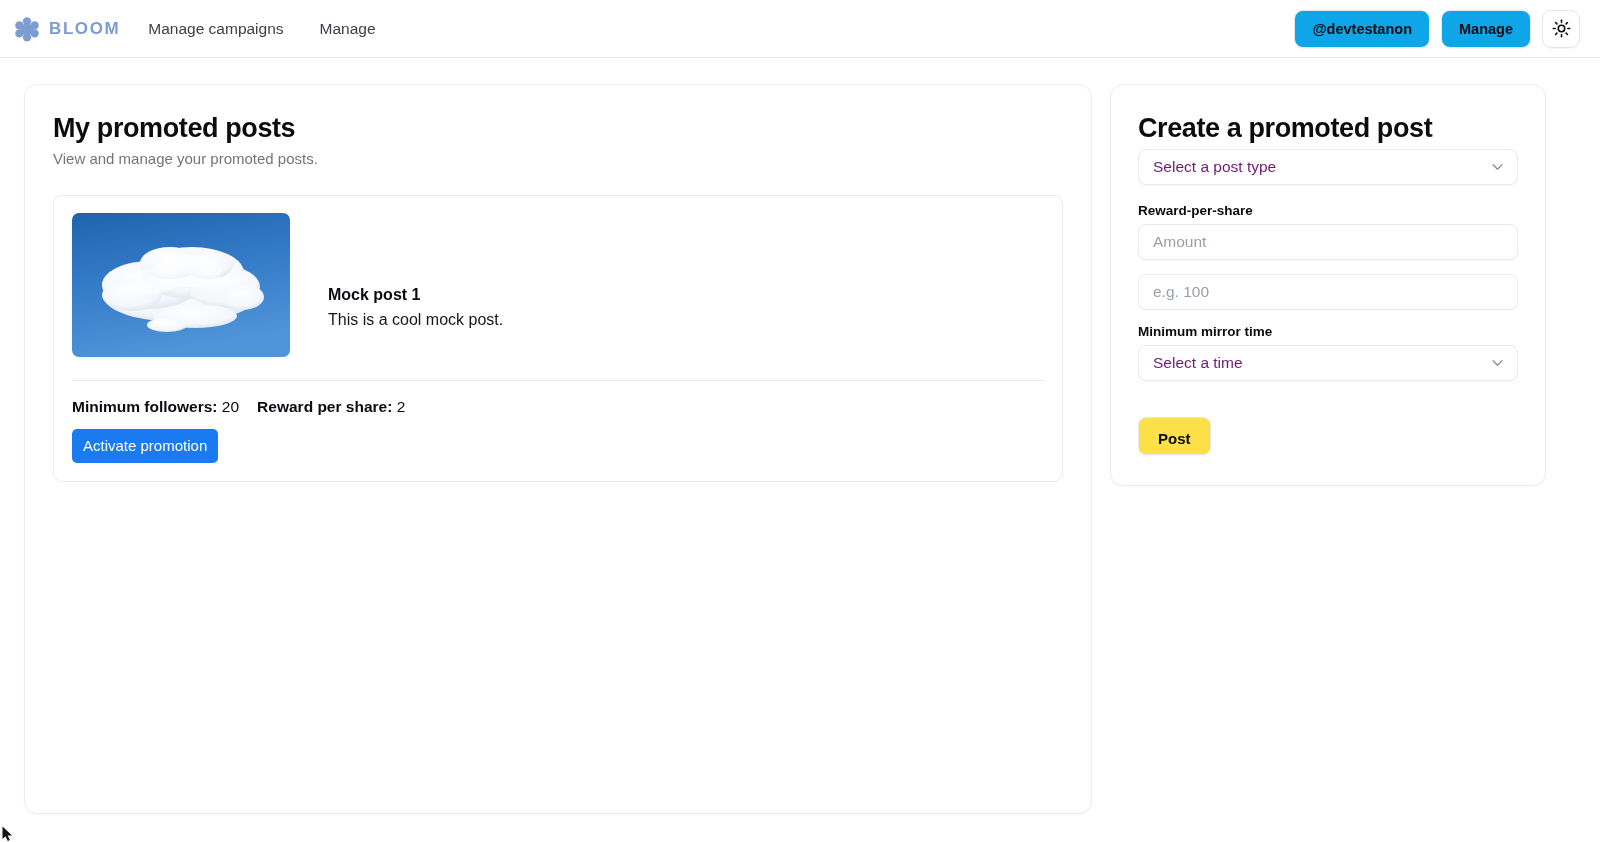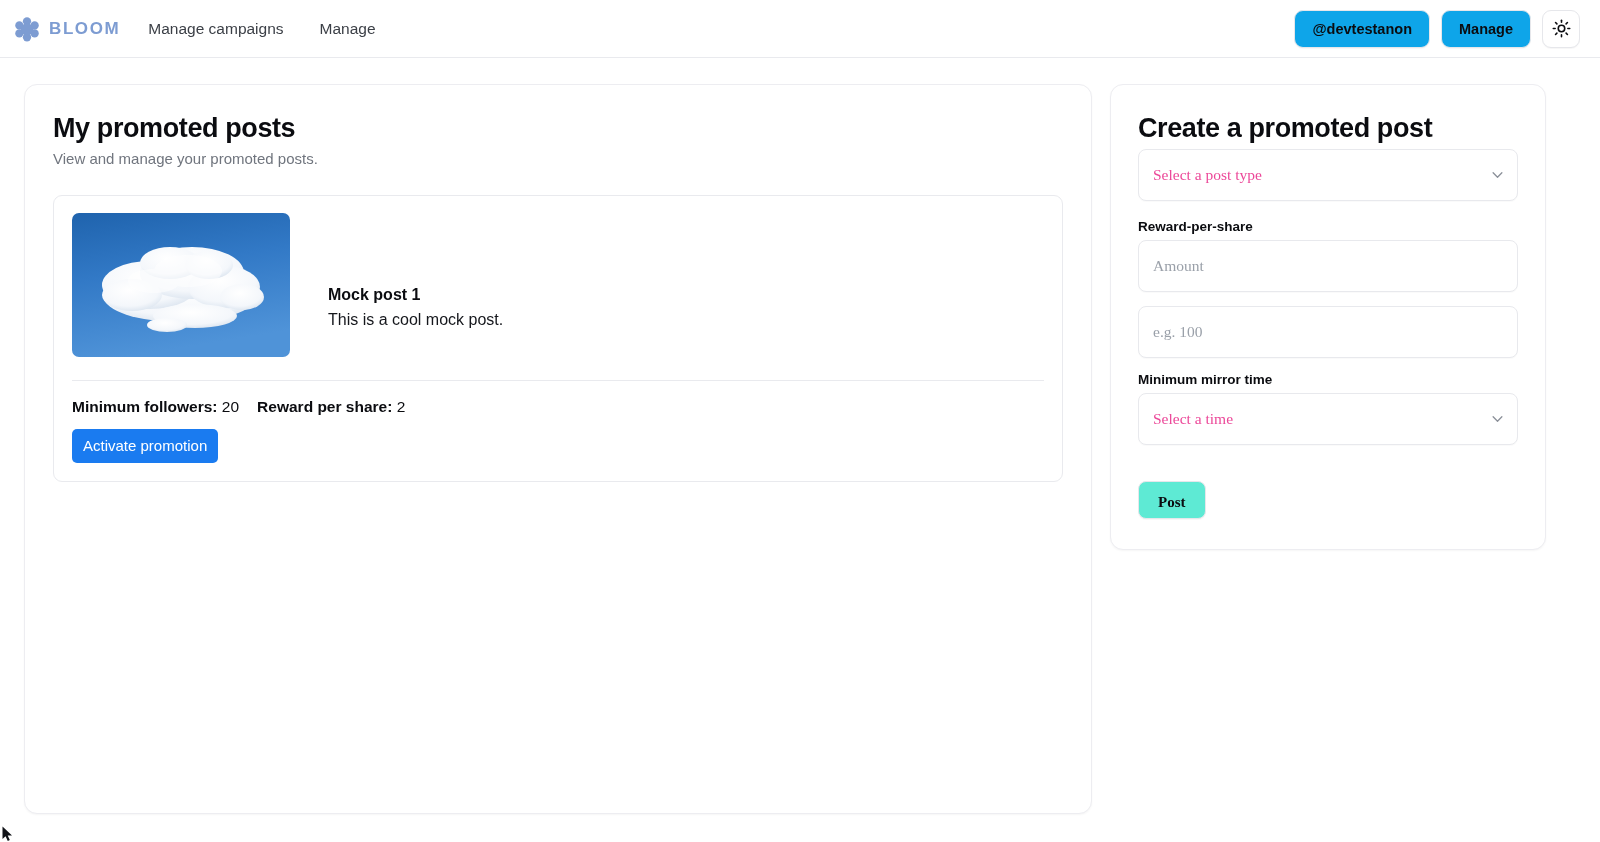--- a/index.html
+++ b/index.html
@@ -189,27 +189,27 @@
   .field { margin-bottom: 14px; }
   .field-label {
     display: block;
     font-size: 13.5px;
     font-weight: 700;
     margin: 0 0 6px 0;
     color: #0b0c10;
   }
   .control {
     width: 100%;
-    height: 52px;
+    height: 36px;
     border: 1px solid #e8e9ed;
     border-radius: 8px;
     background: #ffffff;
-    font-family: Liberation Serif, serif;
+    font-family: Liberation Sans, sans-serif;
     font-size: 15.5px;
-    color: #ec4899;
+    color: #701a75;
     padding: 0 14px;
     outline: none;
     box-shadow: 0 1px 1px rgba(16,18,24,0.025);
   }
   .control::placeholder { color: #9aa0a9; }
   .select-wrap { position: relative; }
   .select-wrap .control { padding-right: 36px; }
   .select-text {
     display: flex;
     align-items: center;
@@ -224,22 +224,22 @@
     pointer-events: none;
     display: block;
   }
   .select-gap { margin-bottom: 18px; }
   .post-submit {
     margin-top: 22px;
     height: 38px;
     padding: 12px 19px;
     border: 1px solid #e6e7eb;
     border-radius: 8px;
-    background: #5eead4;
-    font-family: Liberation Serif, serif;
+    background: #fde047;
+    font-family: Liberation Sans, sans-serif;
     font-size: 15px;
     font-weight: 700;
     color: #0b0c10;
     cursor: pointer;
     box-shadow: 0 1px 1px rgba(16,18,24,0.035);
   }
 
   
   .cursor-mark {
     position: absolute;

